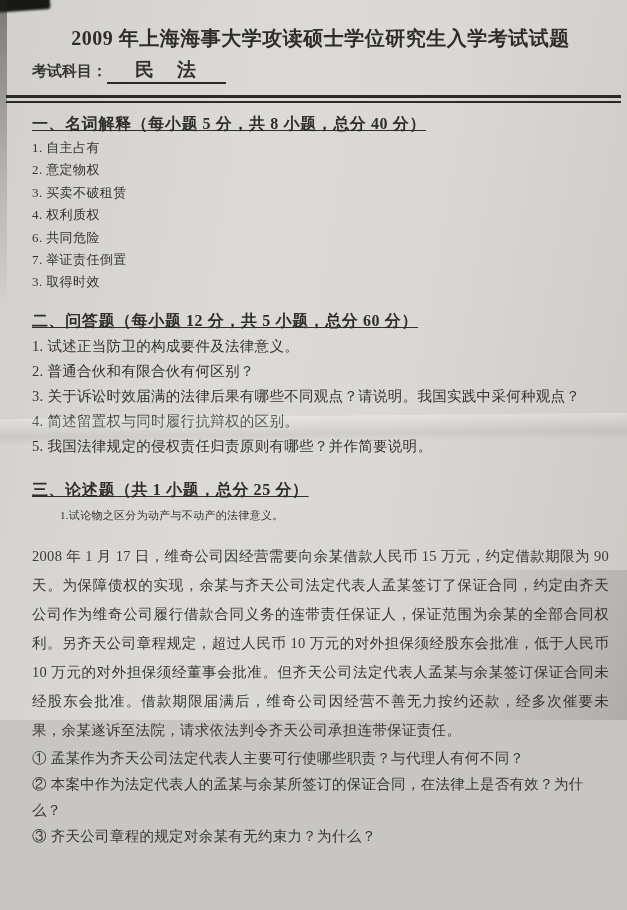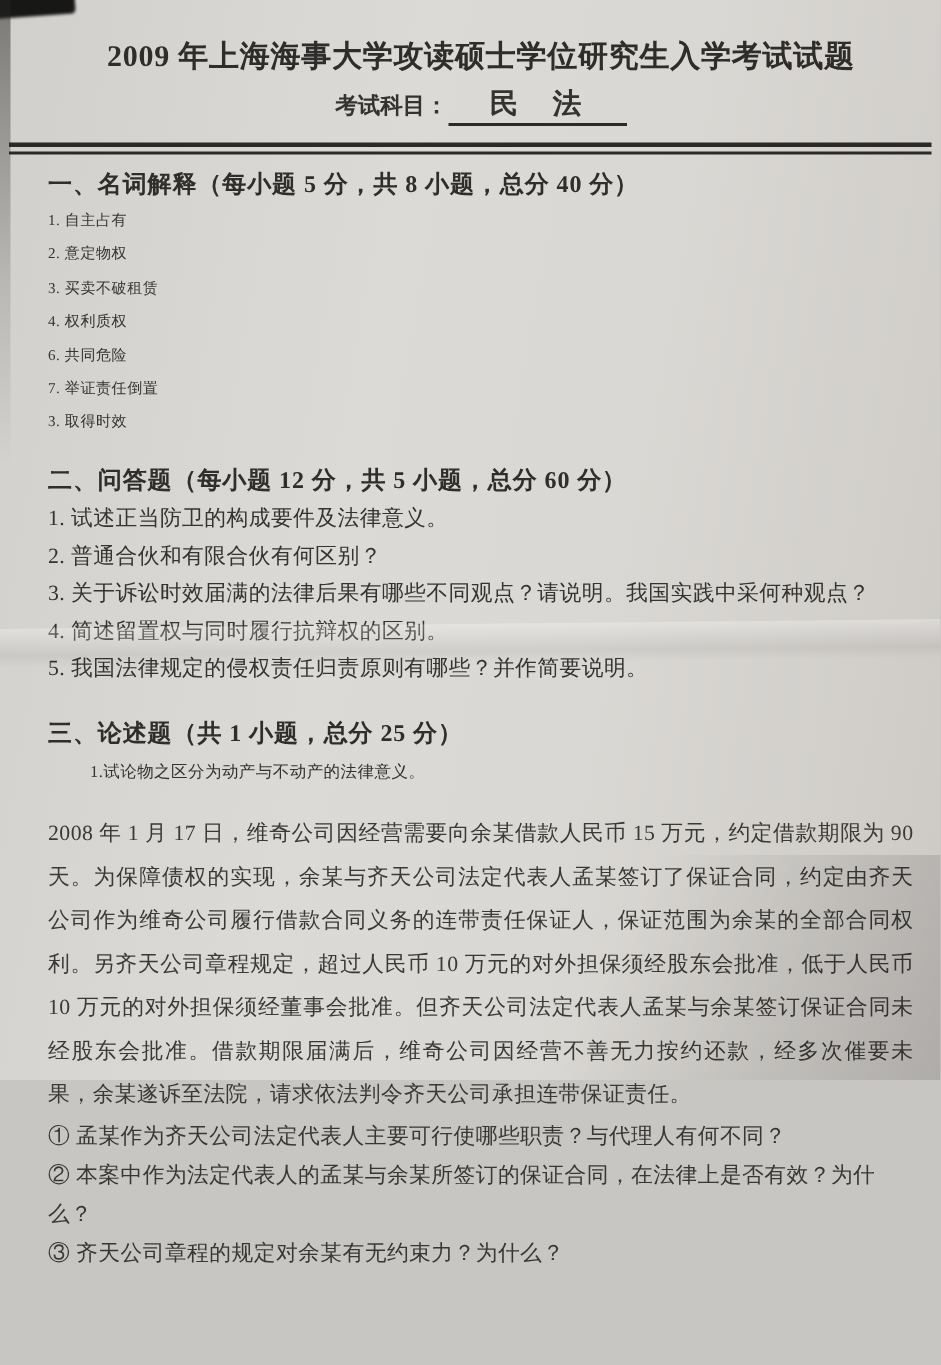--- a/index.html
+++ b/index.html
@@ -34,36 +34,36 @@
     position:absolute;top:0;left:0;width:7px;height:310px;
     background:linear-gradient(180deg,rgba(35,35,33,.5) 0%,rgba(35,35,33,.15) 60%,rgba(35,35,33,0) 100%);
   }
   .title{
     margin:0;font-size:20px;font-weight:bold;text-align:center;
     letter-spacing:.5px;line-height:28px;color:#2e2d2b;
   }
   .notice{
     text-align:center;font-size:15px;font-weight:bold;margin-top:8px;line-height:22px;
   }
-  .subject-line{text-align:center;font-size:15px;font-weight:bold;margin-top:6px;line-height:26px;}
+  .subject-line{font-size:15px;font-weight:bold;margin-top:6px;line-height:26px;}
   .subject-value{
     display:inline-block;font-size:19px;font-weight:bold;letter-spacing:2px;
     border-bottom:2px solid #2b2a28;padding:0 28px 1px 28px;line-height:23px;vertical-align:bottom;
   }
   .double-rule{
     margin:11px -12px 8px -26px;height:3px;
     border-top:3px solid #2b2a28;border-bottom:2px solid #2b2a28;
   }
   .section-heading{
-    font-size:16px;font-weight:bold;line-height:26px;letter-spacing:.6px;color:#2f2e2c;
+    font-size:16px;font-weight:bold;line-height:26px;letter-spacing:.6px;color:#2f2e2c;text-decoration:underline;
   }
   .sec-2{margin-top:14px}
   .sec-3{margin-top:18px}
   .sec-4{margin-top:14px}
-  .term-item{font-size:10px;line-height:22.4px;letter-spacing:.4px;}
+  .term-item{font-size:13px;line-height:22.4px;letter-spacing:.4px;}
   .qa-item{font-size:14.5px;line-height:25px;letter-spacing:.3px;}
   .essay-item{font-size:11px;line-height:25px;letter-spacing:.3px;margin-left:28px;}
   .case-text{
     font-size:14.5px;line-height:29px;text-align:justify;letter-spacing:.3px;margin-top:2px;color:#3a3936;
   }
   .case-question{font-size:14.5px;line-height:26px;letter-spacing:.3px;color:#383734;}
 </style>
 </head>
 <body>
 

